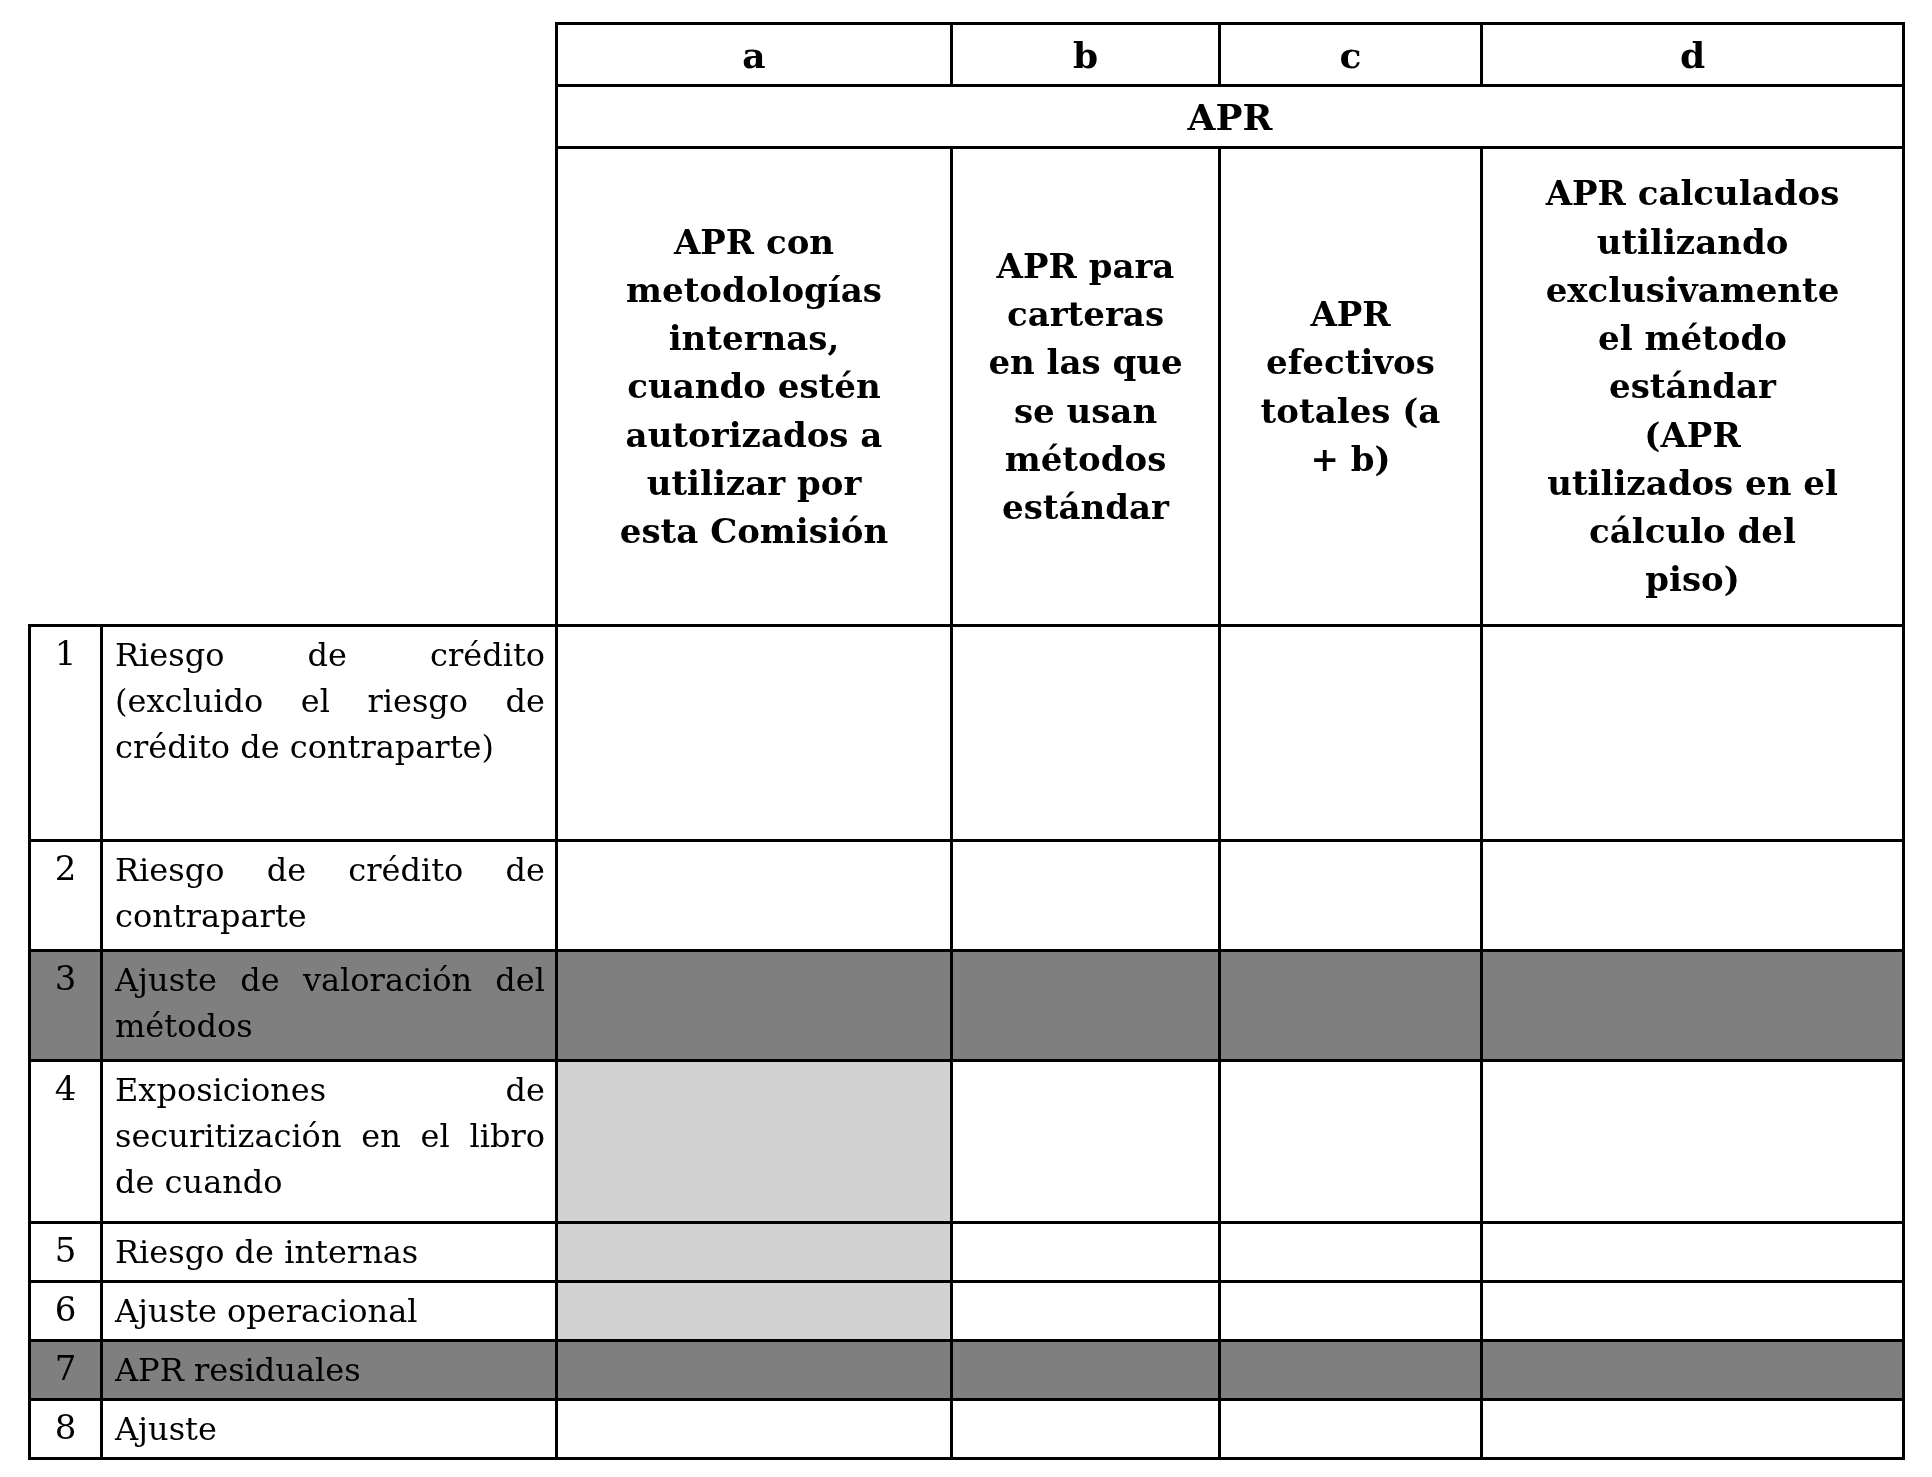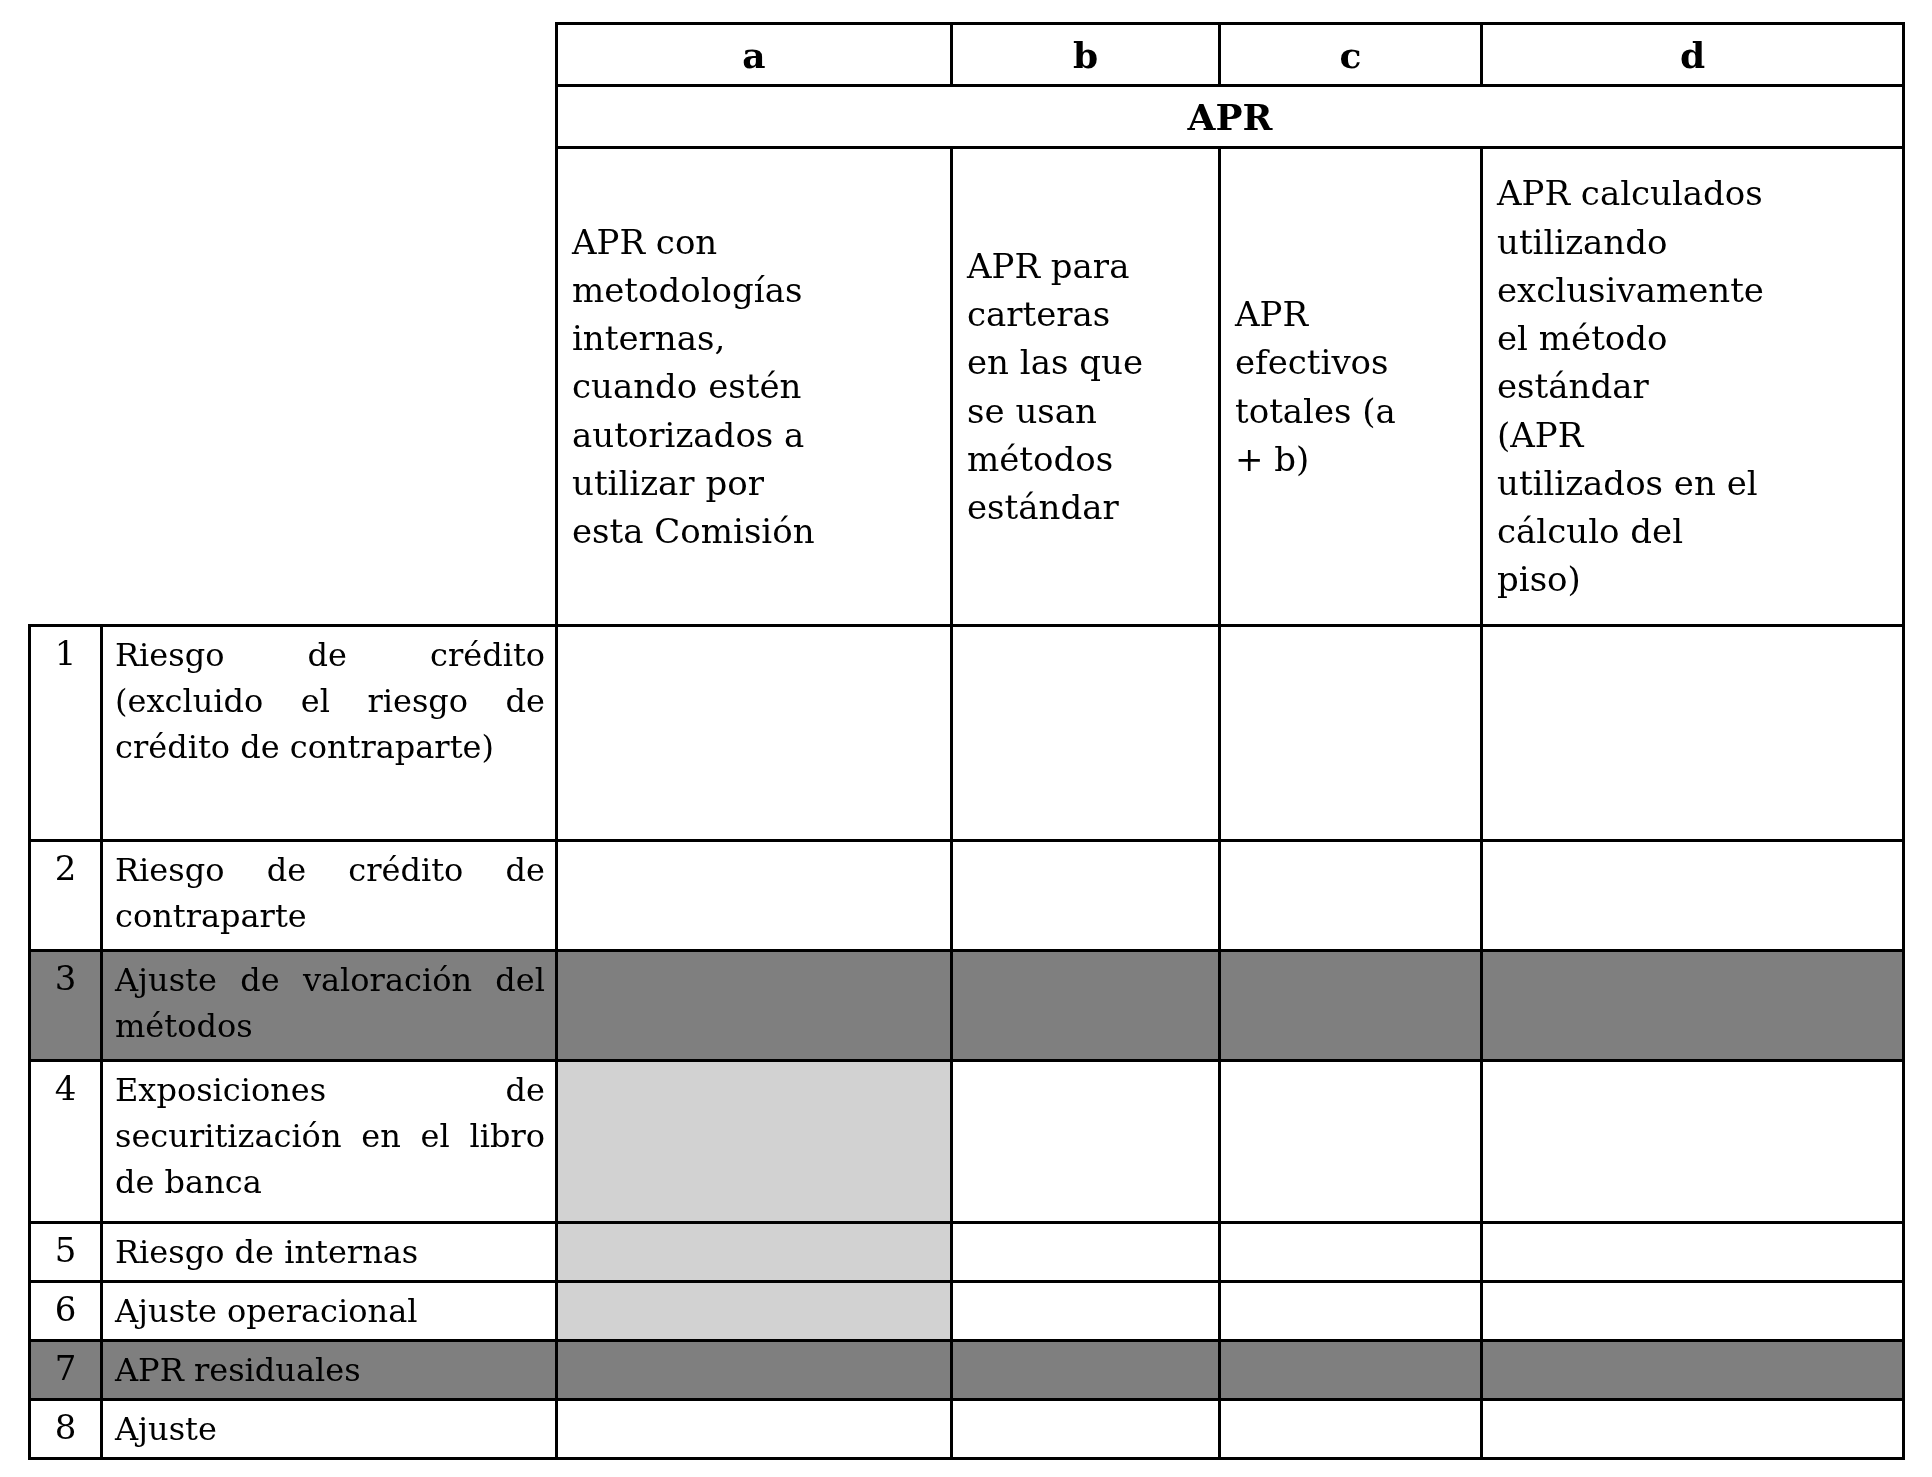--- a/index.html
+++ b/index.html
@@ -41,22 +41,22 @@
     vertical-align: middle;
   }
   td.group-header {
     text-align: center;
     font-weight: bold;
     font-size: 36px;
     padding: 4px 6px;
     vertical-align: middle;
   }
   td.col-header {
-    text-align: left;
-    font-weight: normal;
+    text-align: center;
+    font-weight: bold;
     font-size: 34px;
     line-height: 1.42;
     vertical-align: middle;
     white-space: pre-line;
     padding: 8px 14px;
   }
   td.num {
     text-align: center;
     font-size: 34px;
     padding: 6px 2px;
@@ -161,21 +161,21 @@
     <td class="num">3</td>
     <td class="label">Ajuste de valoración del métodos</td>
     <td class="data-cell"></td>
     <td class="data-cell"></td>
     <td class="data-cell"></td>
     <td class="data-cell"></td>
   </tr>
 
   <tr class="r4">
     <td class="num">4</td>
-    <td class="label">Exposiciones de securitización en el libro de banca</td>
+    <td class="label">Exposiciones de securitización en el libro de cuando</td>
     <td class="data-cell light"></td>
     <td class="data-cell"></td>
     <td class="data-cell"></td>
     <td class="data-cell"></td>
   </tr>
 
   <tr class="r5">
     <td class="num">5</td>
     <td class="label">Riesgo de internas</td>
     <td class="data-cell light"></td>

